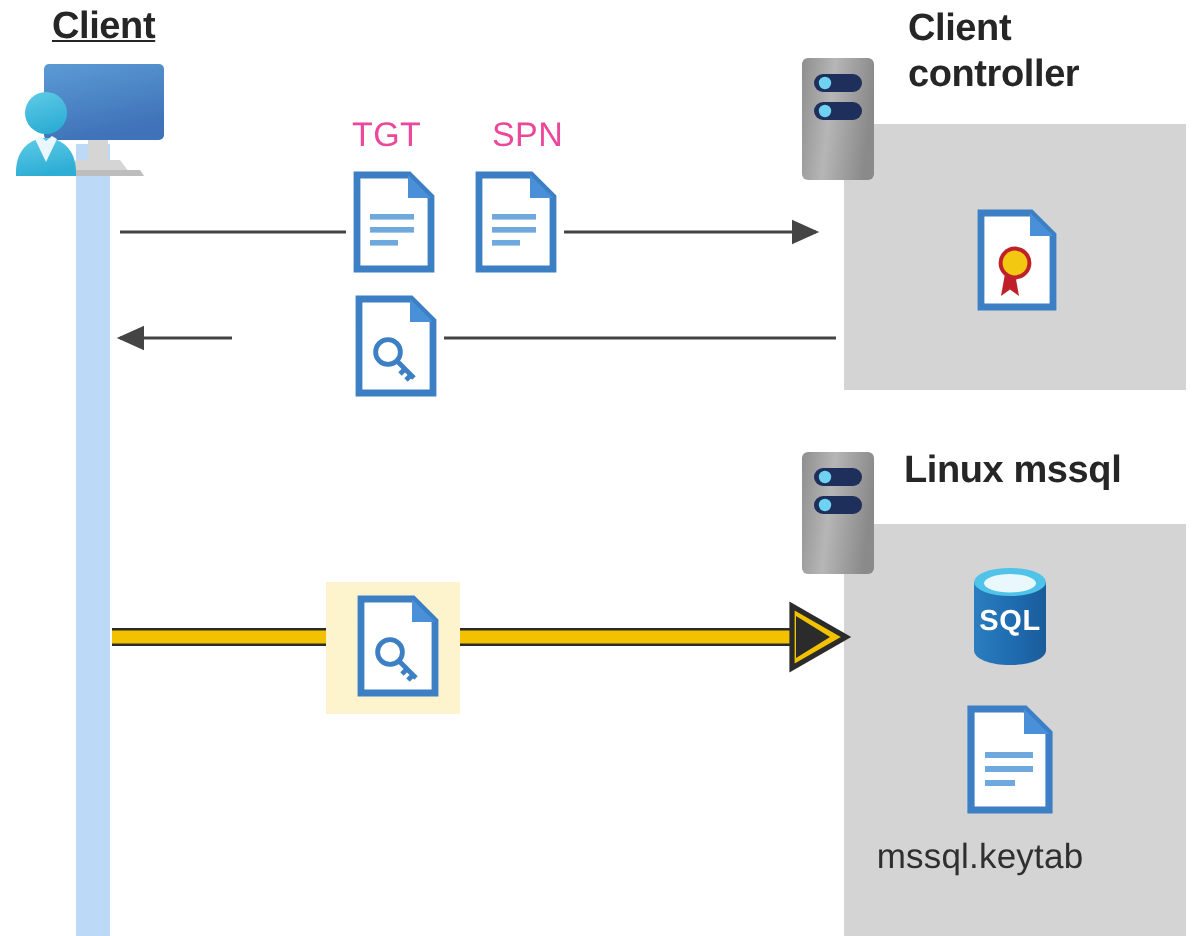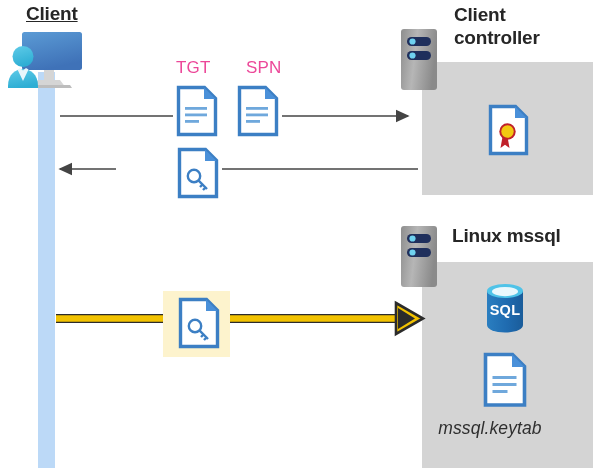--- a/index.html
+++ b/index.html
@@ -50,21 +50,21 @@
   
   .doc-label{
     position:absolute;font-size:17px;color:#ec4899;line-height:20px;
     letter-spacing:0.2px;
   }
   #tgt-label{left:176px;top:58px;}
   #spn-label{left:234px;top:58px;margin-left:12px;}
 
   #keytab-label{
     position:absolute;left:422px;top:418px;width:136px;text-align:center;
-    font-size:17.5px;color:#2f2f2f;letter-spacing:0.1px;font-style:italic;
+    font-size:17.5px;color:#2f2f2f;letter-spacing:0.1px;
   }
 
   
   #sql-icon{position:absolute;left:483px;top:282px;width:44px;height:52px;}
 
   
   #highlight-box{
     position:absolute;left:163px;top:291px;width:67px;height:66px;
     background:#fdf3cd;
   }

